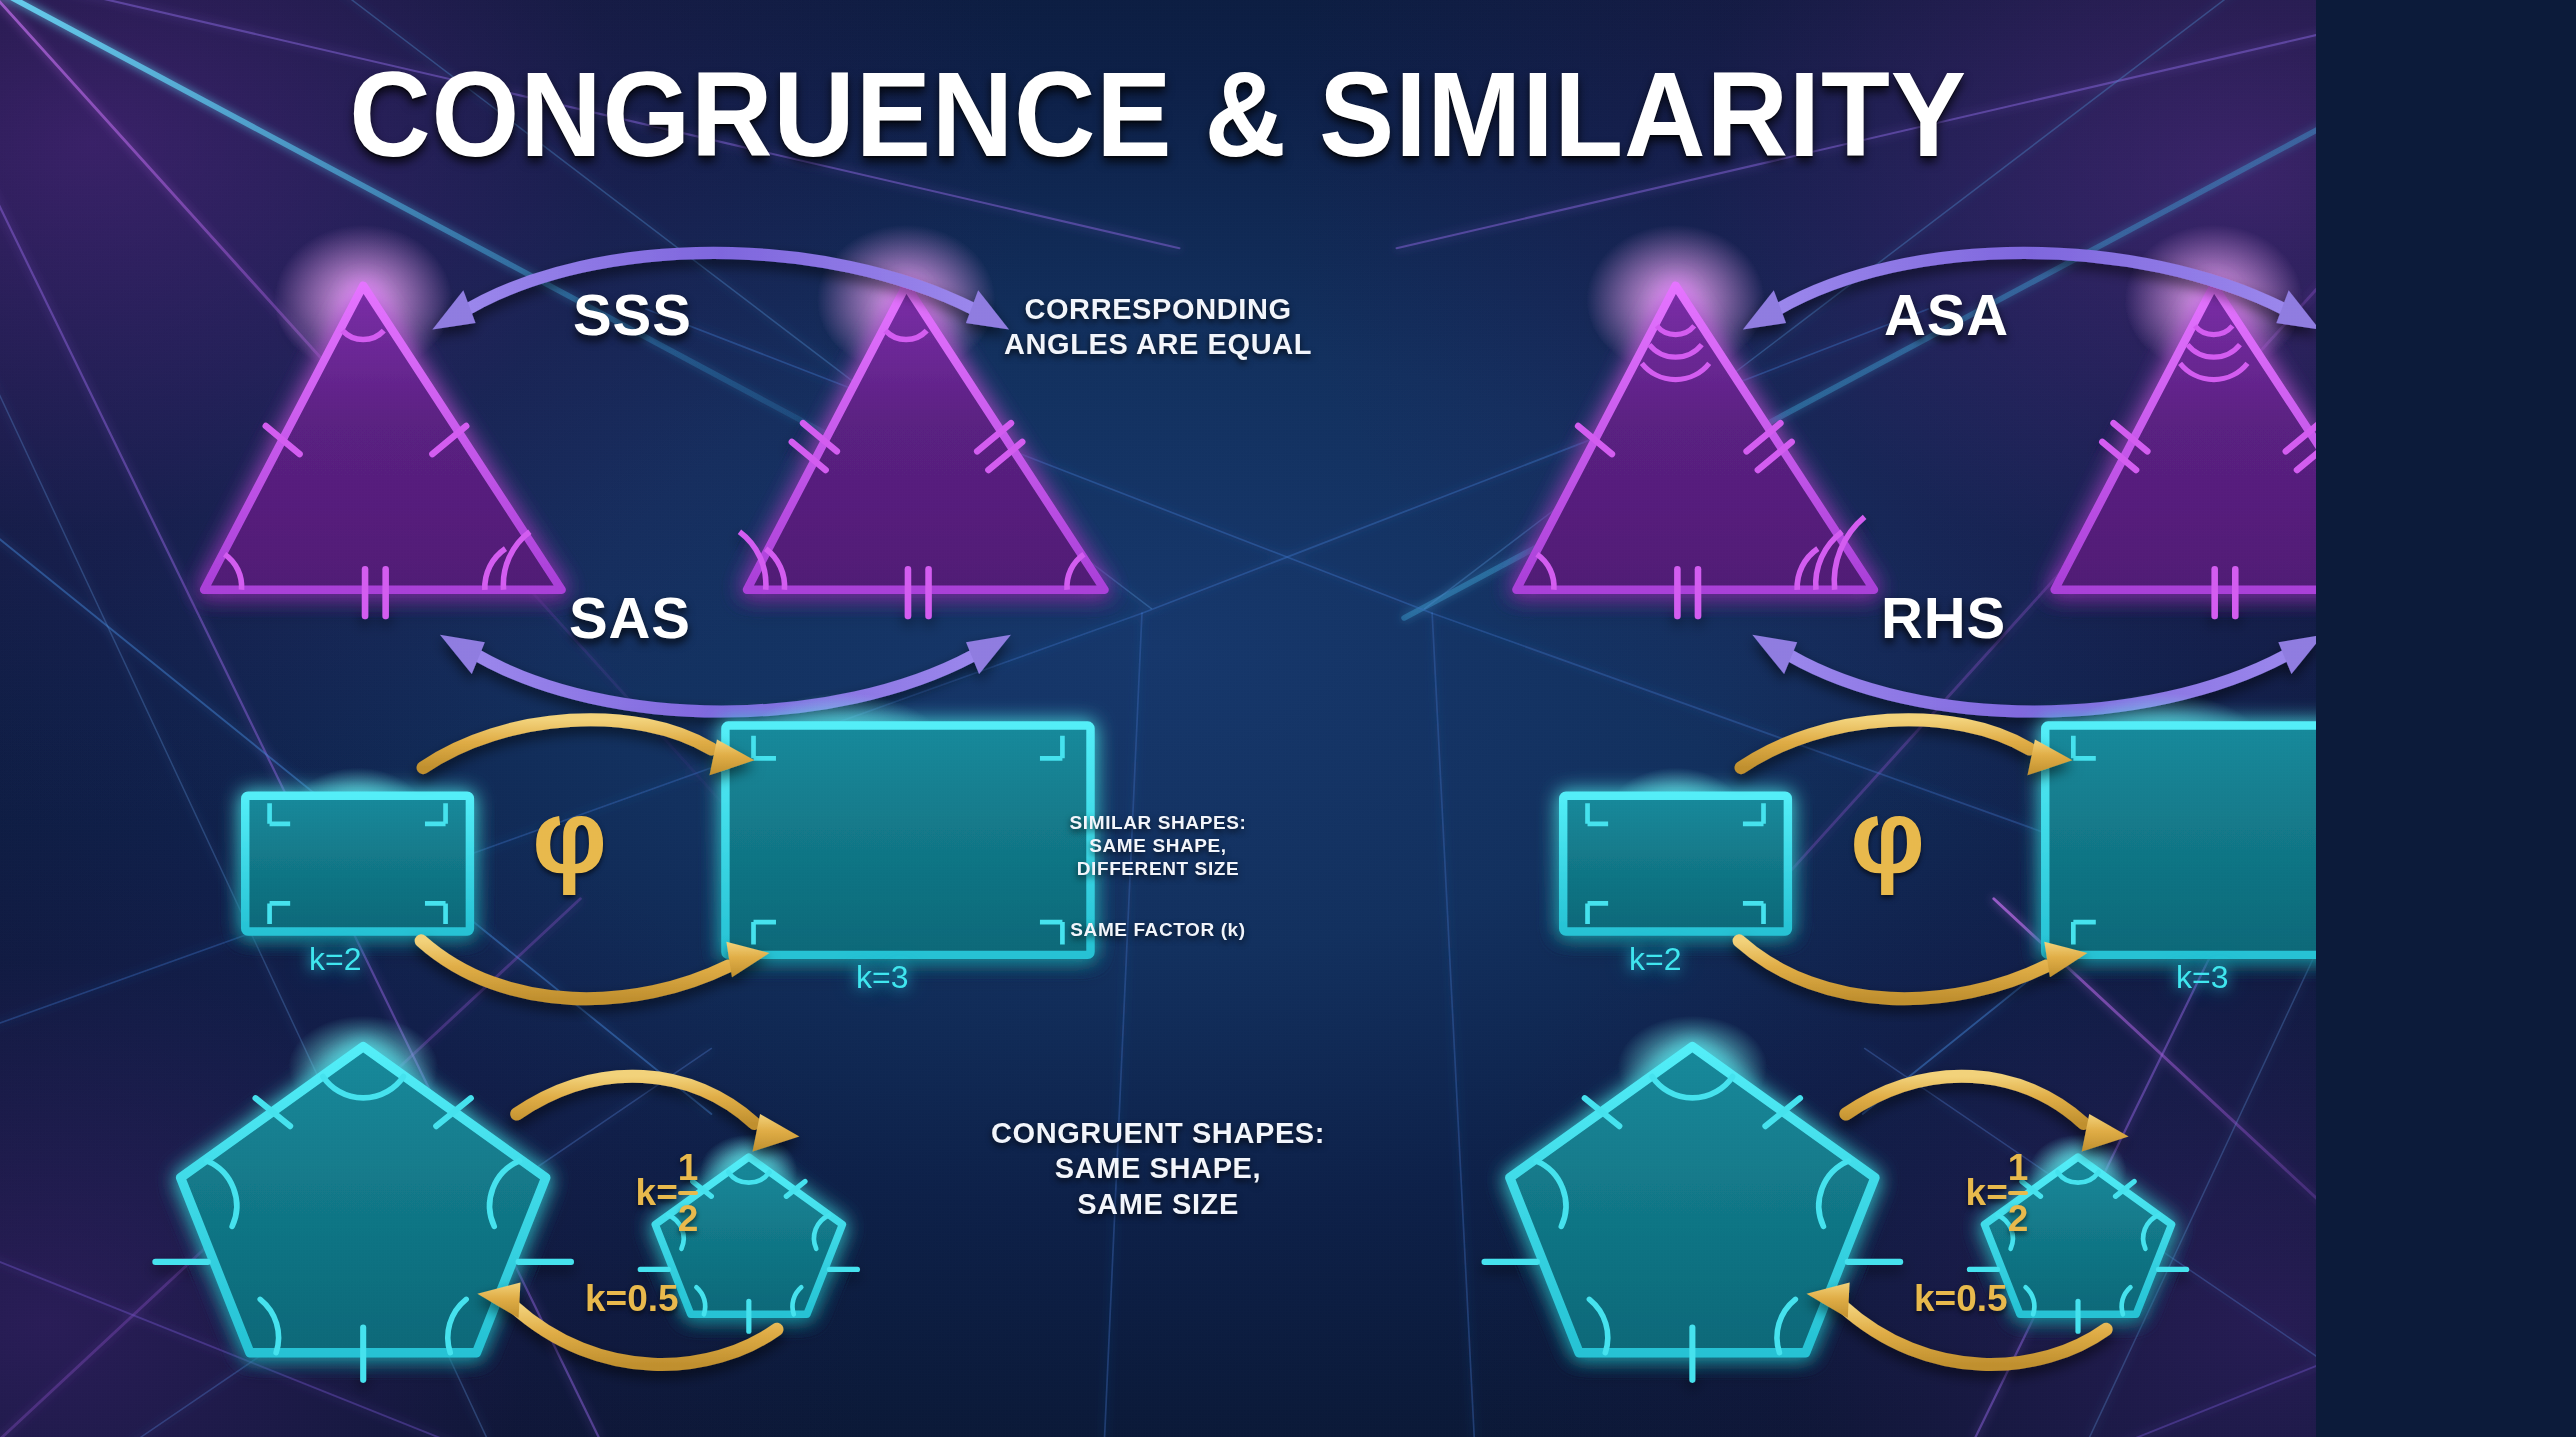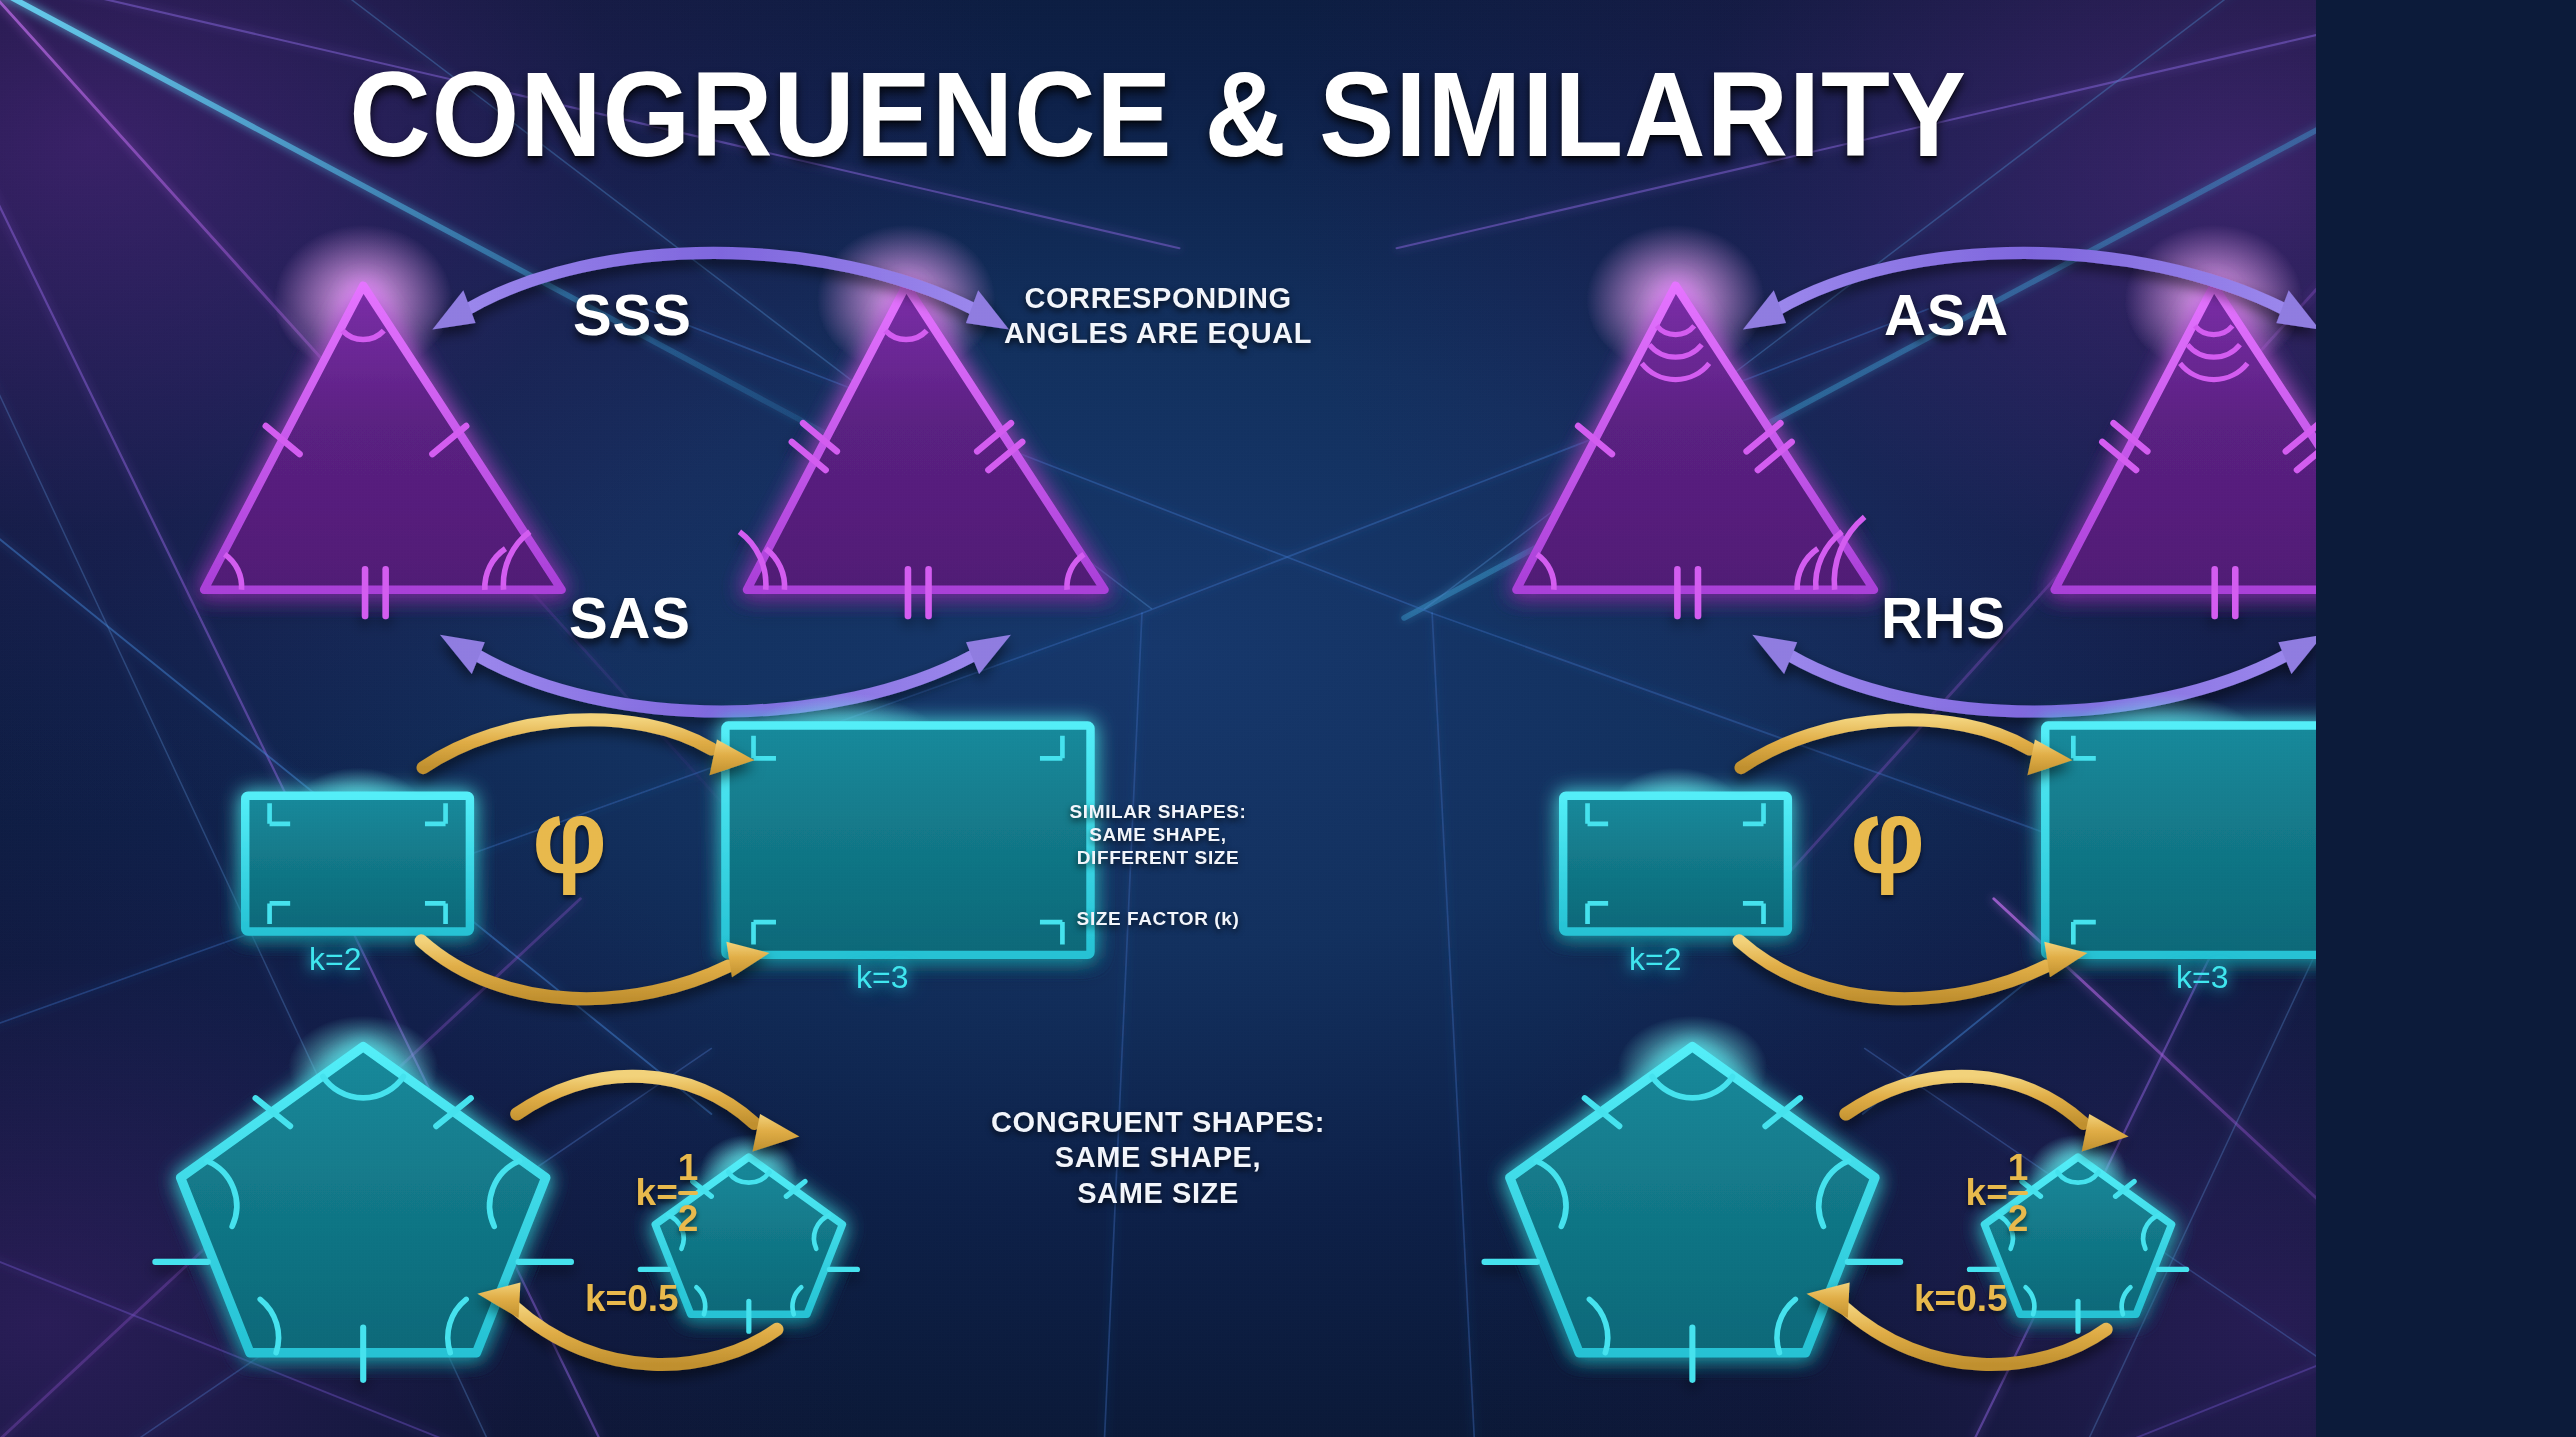--- a/index.html
+++ b/index.html
@@ -49,21 +49,21 @@
     position:absolute;
     left:50%; transform:translateX(-50%);
     width:580px;
     text-align:center;
     color:#f2f5fb;
     font-weight:bold;
     letter-spacing:0.6px;
     line-height:1.22;
     text-shadow:0 2.8px 6.6px rgba(0,0,0,.7);
   }
-  .center-text .blk{ margin-bottom:37px; }
+  .center-text .blk{ margin-bottom:37px;margin-top:11px; }
   .center-text .blk:last-child{ margin-bottom:0; }
 
   .ct1{ top:281px; font-size:29px; }
   .ct2{ top:800px; font-size:19px; }
   .ct3{ top:1105px; font-size:29px; }
 
   .lbl-congruence{
     position:absolute;
     color:#ffffff; font-weight:bold; font-size:58px;
     letter-spacing:0.9px;
@@ -485,21 +485,21 @@
     <div class="blk">
       CORRESPONDING<br>ANGLES ARE EQUAL
     </div>
   </div>
 
   <div class="center-text ct2">
     <div class="blk">
       SIMILAR SHAPES:<br>SAME SHAPE,<br>DIFFERENT SIZE
     </div>
     <div class="blk">
-      SIZE FACTOR (k)
+      SAME FACTOR (k)
     </div>
   </div>
 
   <div class="center-text ct3">
     <div class="blk">
       CONGRUENT SHAPES:<br>SAME SHAPE,<br>SAME SIZE
     </div>
   </div>
 
   <div class="k-gold" style="left:532px;  top:784px; font-size:105px; line-height:1;">φ</div>

